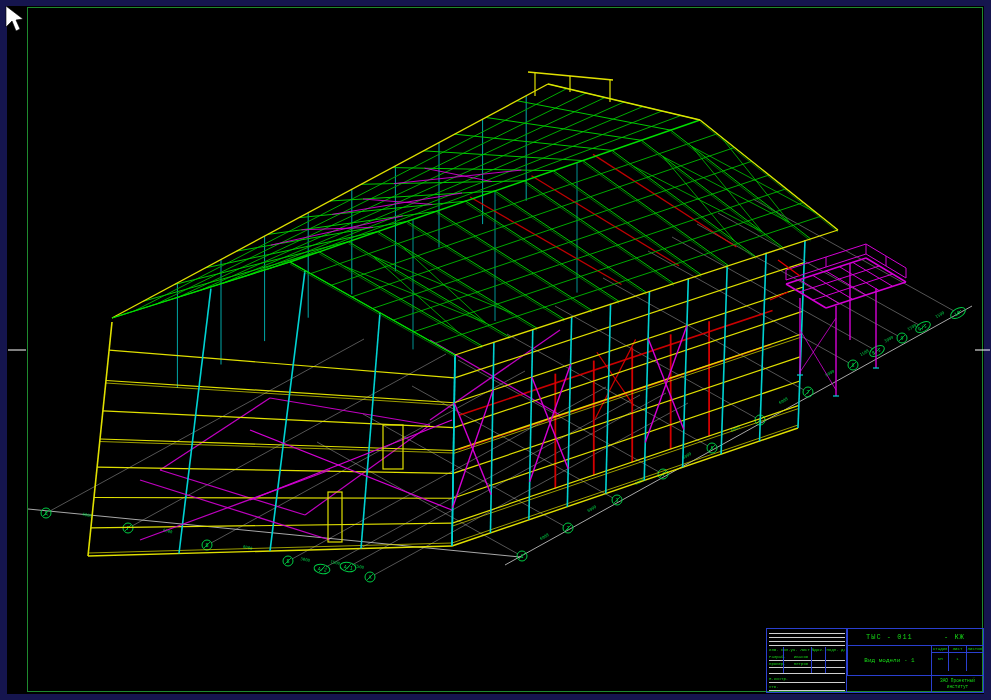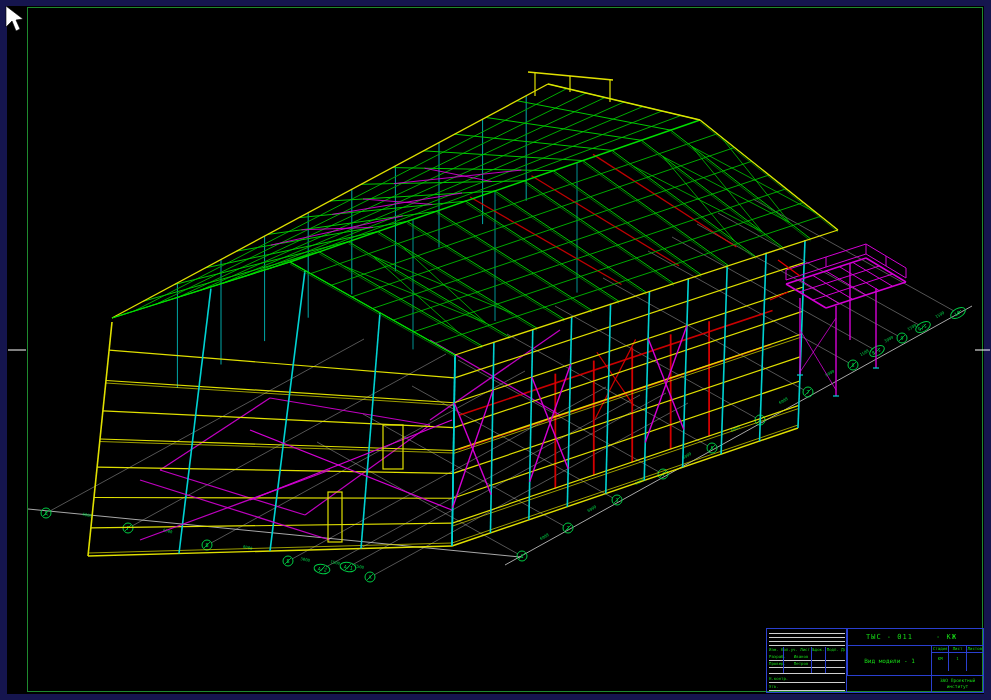--- a/index.html
+++ b/index.html
@@ -7,21 +7,21 @@
   #stage{position:relative;width:991px;height:700px;background:#000;}
   .strip{position:absolute;background:#15154e;}
   #strip-top{left:0;top:0;width:991px;height:6px;}
   #strip-left{left:0;top:0;width:7px;height:700px;}
   #strip-right{left:984px;top:0;width:7px;height:700px;}
   #strip-bottom{left:0;top:694px;width:991px;height:6px;}
   #frame{position:absolute;left:27px;top:7px;width:954px;height:683px;border:1px solid #1e8a2e;}
   #cad{position:absolute;left:0;top:0;}
   
   #titleblock{position:absolute;left:766px;top:628px;width:216px;height:63px;
-    border:1px solid #2a3fd0;color:#17d917;font-size:5px;line-height:6px;}
+    border:1px solid #2a3fd0;color:#17d917;font-size:5px;line-height:6px;font-family:Liberation Mono, monospace;}
   .wline{position:absolute;left:2px;width:76px;height:0;border-top:1px solid #cfcfcf;}
   .tb-row{position:absolute;left:2px;width:76px;white-space:nowrap;overflow:hidden;
     font-size:4px;letter-spacing:0;}
   .tb-row .v{margin-left:8px;}
   #doc-code{position:absolute;left:80px;top:0;width:136px;height:17px;border-left:1px solid #2a3fd0;
     border-bottom:1px solid #2a3fd0;box-sizing:border-box;font-size:7px;letter-spacing:1px;}
   #doc-code span{position:absolute;top:5px;}
   #tb-title{position:absolute;left:80px;top:17px;width:84px;height:30px;box-sizing:border-box;
     border-left:1px solid #2a3fd0;border-bottom:1px solid #2a3fd0;font-size:6px;
     display:flex;align-items:center;justify-content:center;text-align:center;}
@@ -423,21 +423,21 @@
       <div class="tb-row" style="top:55px">
         <span>Утв.</span><span class="v"></span>
       </div>
       <div class="wline" style="top:61px"></div>
       <div class="vsep" style="left:16px"></div>
       <div class="vsep" style="left:44px"></div>
       <div class="vsep" style="left:58px"></div>
     </div>
     <div id="doc-code">
       <span style="left:18px">ТЫС - 011</span>
-      <span style="left:88px">- КЖ</span>
+      <span style="left:96px">- КЖ</span>
     </div>
     <div id="tb-title">Вид модели - 1</div>
     <div id="tb-stage">
       <div class="hdr">
         <span>Стадия</span>
         <span>Лист</span>
         <span>Листов</span>
       </div>
       <div class="vals">
         <span>КМ</span>

